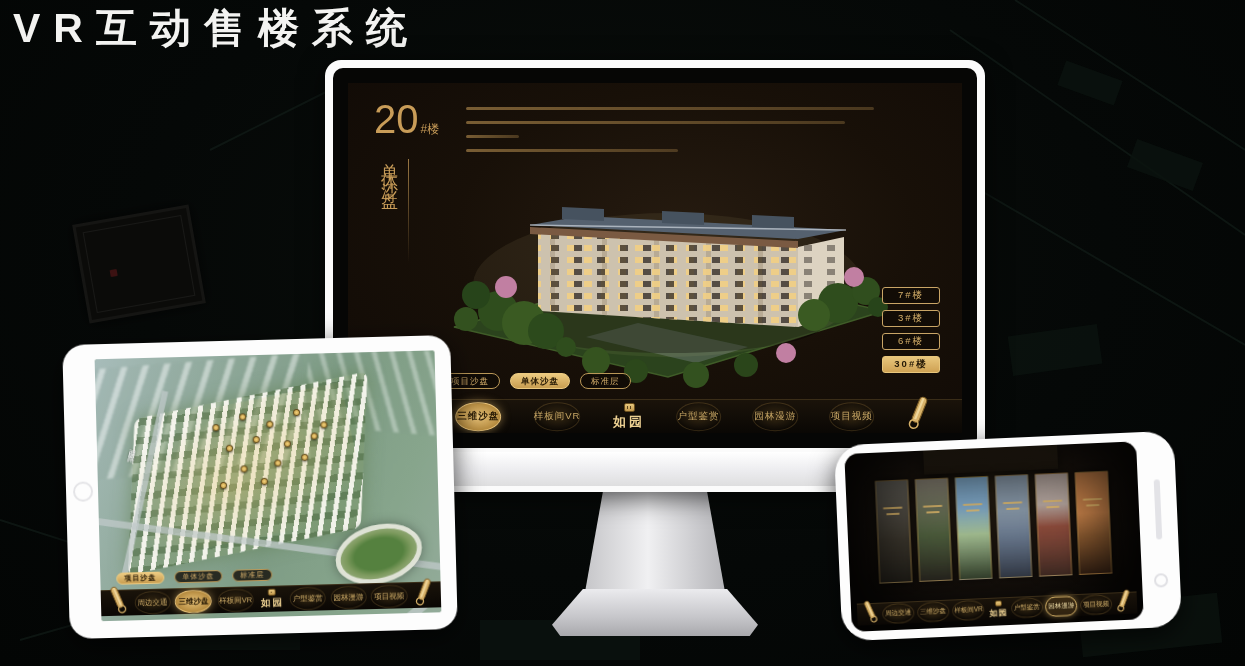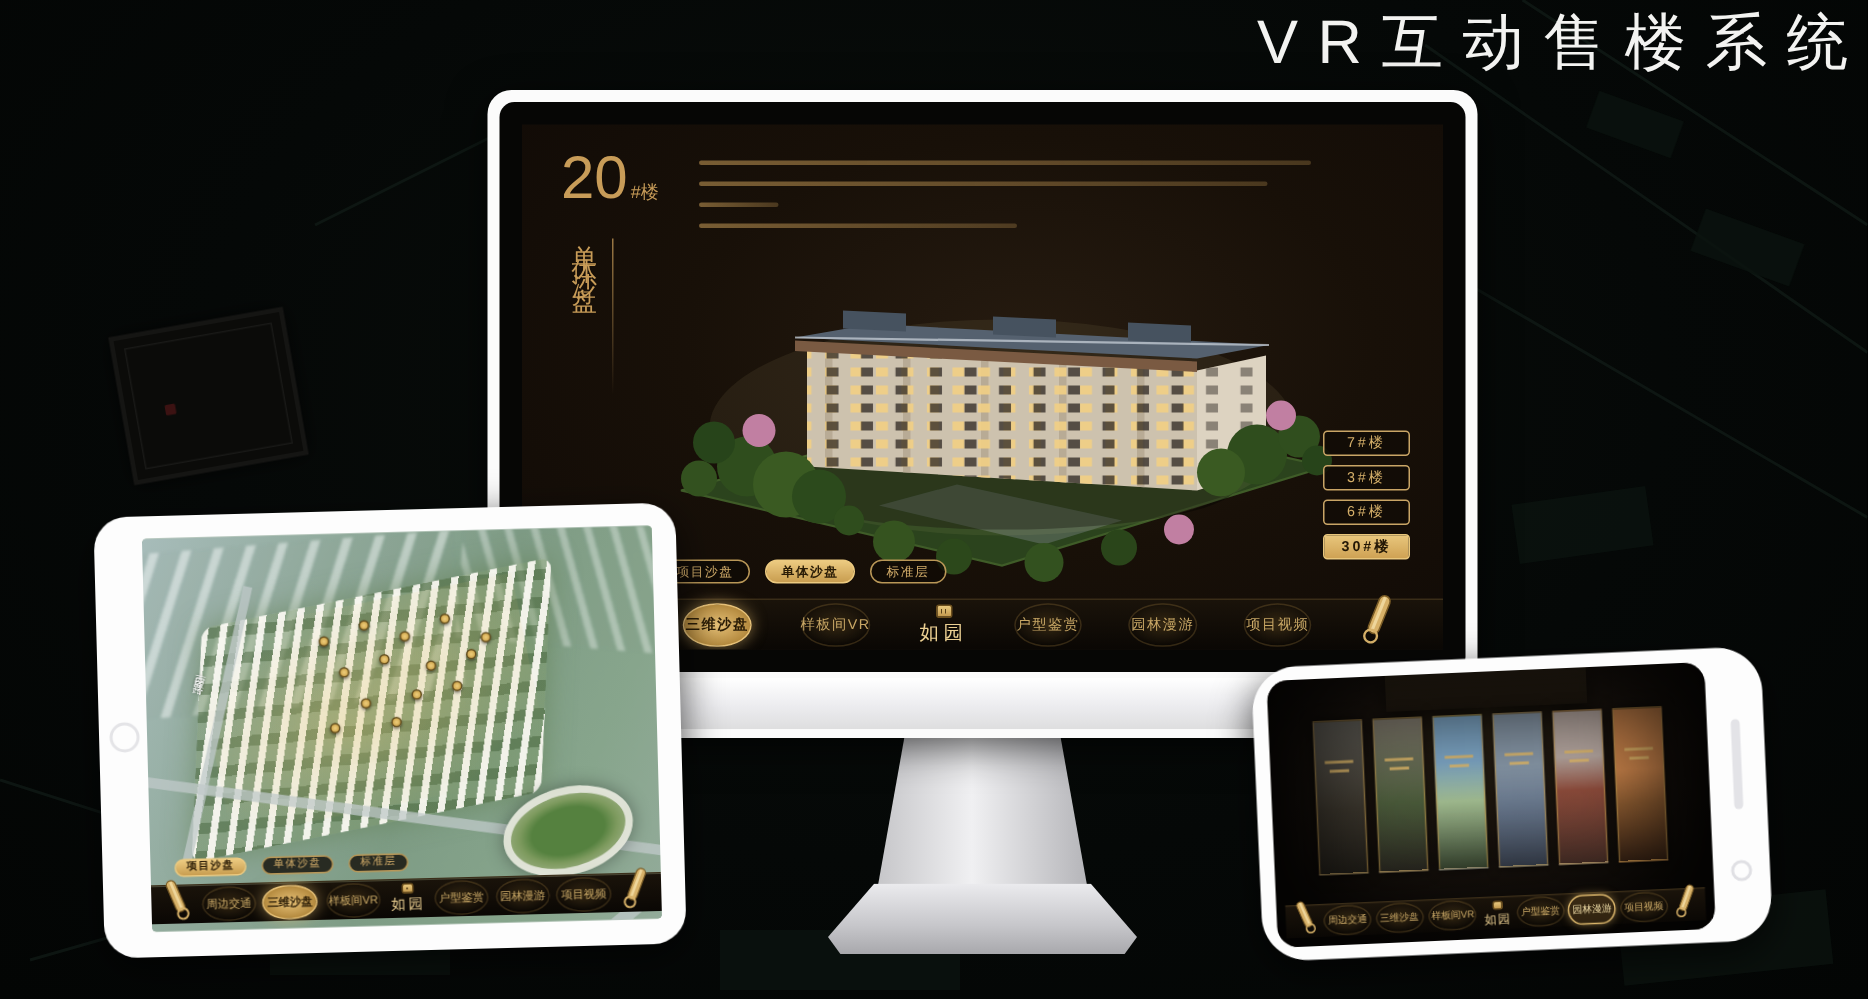--- a/index.html
+++ b/index.html
@@ -10,22 +10,22 @@
   button{font-family:inherit;}
 
   
   .bg-map{position:absolute;inset:0;opacity:.8;}
   .plaque{position:absolute;left:80px;top:214px;width:118px;height:100px;border:3px solid #151513;
     background:#0b0b09;transform:rotate(-10deg);box-shadow:0 0 14px rgba(0,0,0,.8);}
   .plaque-inner{position:absolute;inset:6px;border:1px solid #191917;}
   .plaque-seal{position:absolute;left:26px;top:48px;width:7px;height:7px;background:#3c1212;border-radius:1px;}
 
   
-  .title{position:absolute;left:0;right:0;top:0;margin:0;text-align:right;color:#f3f3f1;
-    font-size:41px;font-weight:normal;letter-spacing:13px;line-height:56px;}
+  .title{position:absolute;left:0;right:0;top:0;margin:0;text-align:left;color:#f3f3f1;
+    font-size:41px;font-weight:bold;letter-spacing:13px;padding-left:13px;line-height:56px;}
   .footnote{position:absolute;right:8px;bottom:2px;margin:0;color:#ededeb;font-size:15px;letter-spacing:2.5px;}
 
   
   .bar{position:absolute;left:0;right:0;bottom:0;height:34px;display:flex;align-items:center;
     justify-content:space-evenly;background:linear-gradient(180deg,#1a130a,#0a0704);
     border-top:1px solid #3a2d18;z-index:5;}
   .nav-item{position:relative;isolation:isolate;color:#c8a765;font-size:9.5px;letter-spacing:1px;
     white-space:nowrap;cursor:pointer;padding:3px 2px;}
   .nav-item::before{content:"";position:absolute;z-index:-1;left:50%;top:50%;transform:translate(-50%,-50%);
     width:4.6em;height:2.9em;border-radius:50%;border:1px solid rgba(160,125,60,.28);
@@ -34,21 +34,21 @@
   .nav-item.active::before{background:radial-gradient(ellipse,#e6c178 0%,#ad8236 80%);
     border-color:#e6c178;box-shadow:0 0 10px rgba(230,190,110,.55);}
   .nav-item.active.oval{color:#f2dfa8;font-weight:normal;}
   .nav-item.active.oval::before{background:rgba(120,90,40,.35);border:1px solid #dcb76c;
     border-radius:12px;box-shadow:0 0 6px rgba(220,180,100,.5);}
   .nav-logo{display:flex;flex-direction:column;align-items:center;gap:1px;color:#ecd092;}
   .seal{width:11px;height:9px;background:linear-gradient(#e8c87e,#c49a4e);border:1px solid #6b4f1e;
     border-radius:2px;position:relative;display:block;}
   .seal::after{content:"";position:absolute;inset:2px;
     background:repeating-linear-gradient(90deg,#5a421a 0 1px,transparent 1px 3px);}
-  .logo-text{font-family:"Liberation Serif",serif;font-size:13px;letter-spacing:3px;font-weight:normal;}
+  .logo-text{font-family:"Liberation Serif",serif;font-size:13px;letter-spacing:3px;font-weight:bold;}
   .scroll svg{width:26px;height:36px;display:block;margin-top:-10px;}
   .scroll.flip svg{transform:scaleX(-1);}
   .bar.sm{height:26px;bottom:5px;}
   .bar.sm .nav-item{font-size:7.5px;letter-spacing:0;}
   .bar.sm .logo-text{font-size:9.5px;letter-spacing:2px;}
   .bar.sm .seal{width:8px;height:7px;}
   .bar.sm .scroll svg{width:21px;height:31px;margin-top:-9px;}
   .bar.xs{height:22px;bottom:6px;left:6px;right:6px;}
   .bar.xs .nav-item{font-size:6.5px;letter-spacing:0;}
   .bar.xs .logo-text{font-size:8px;letter-spacing:1px;}

